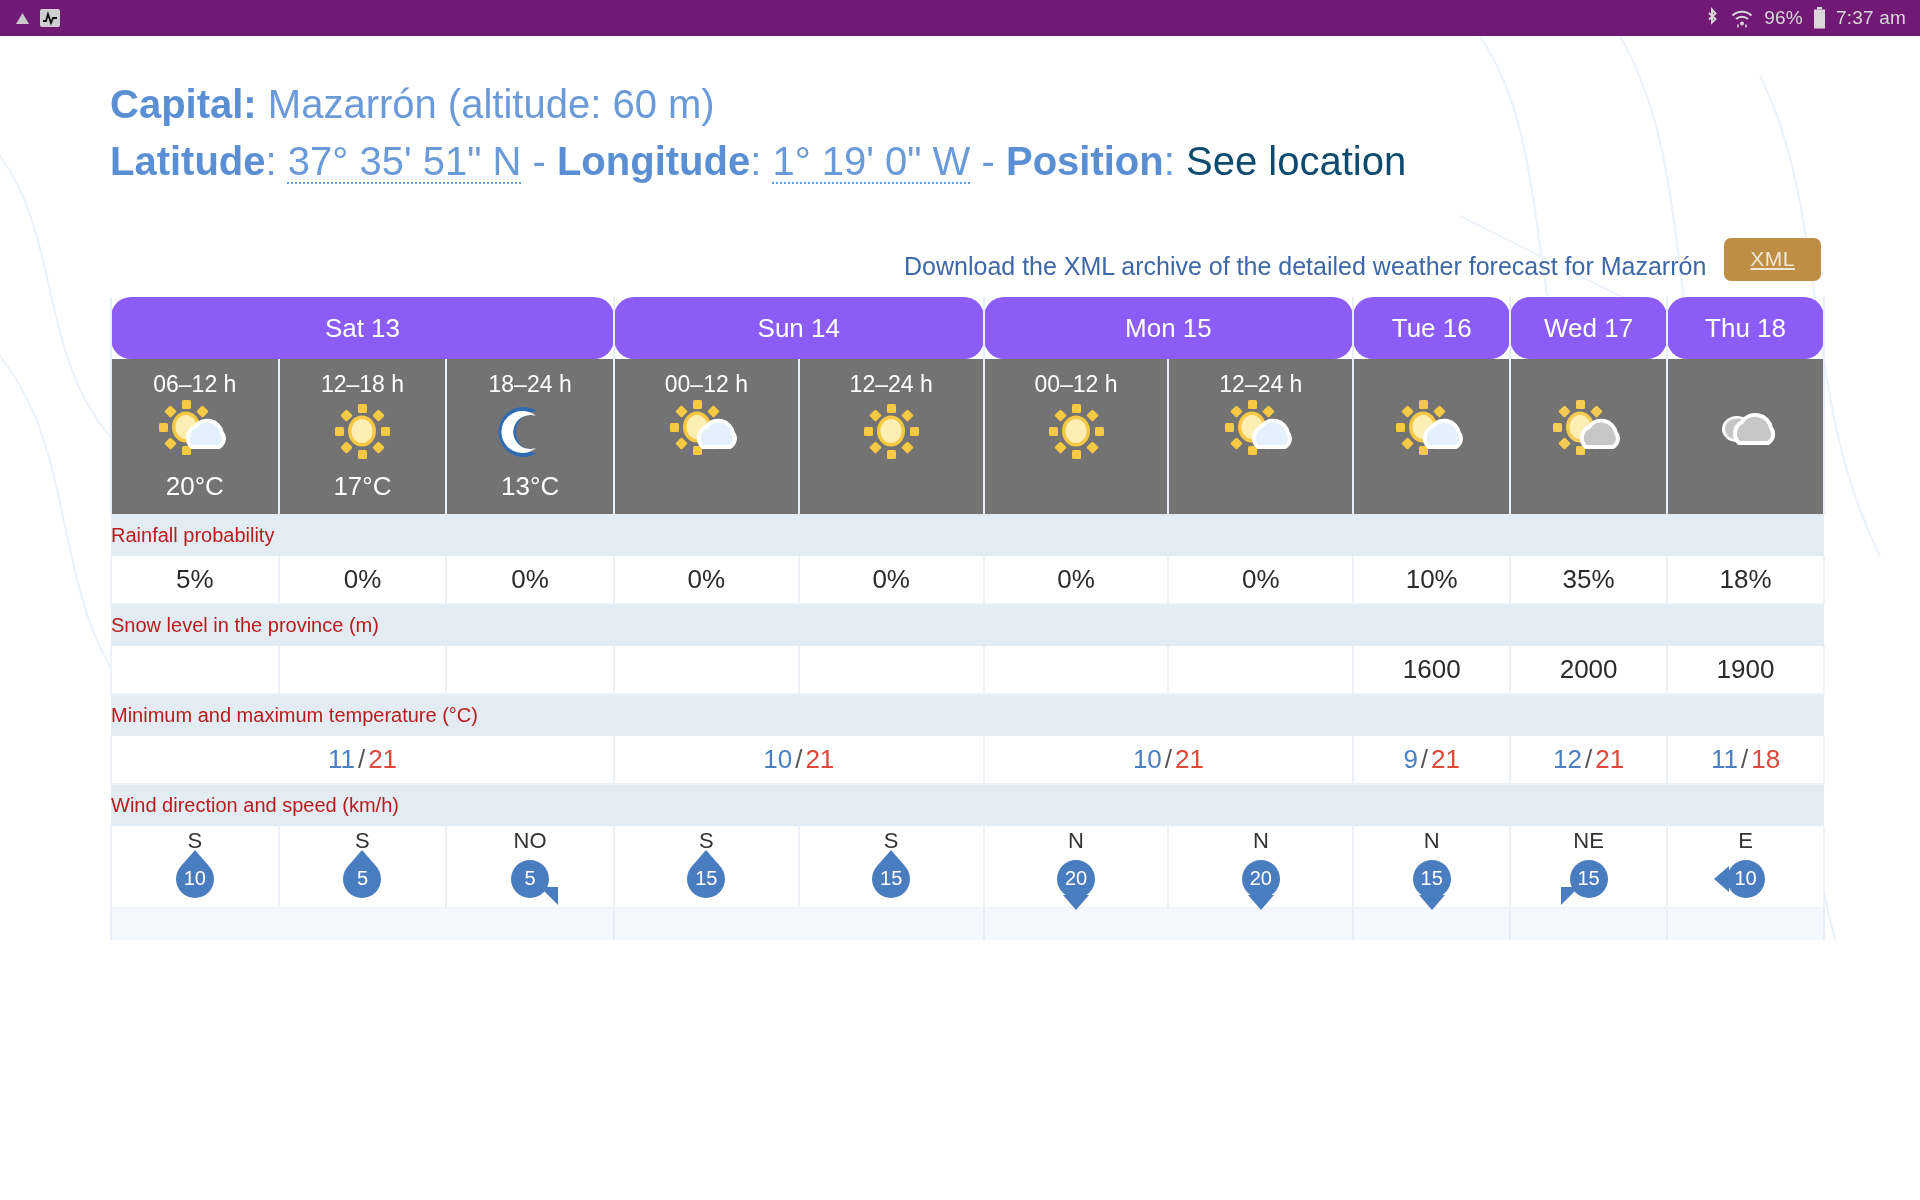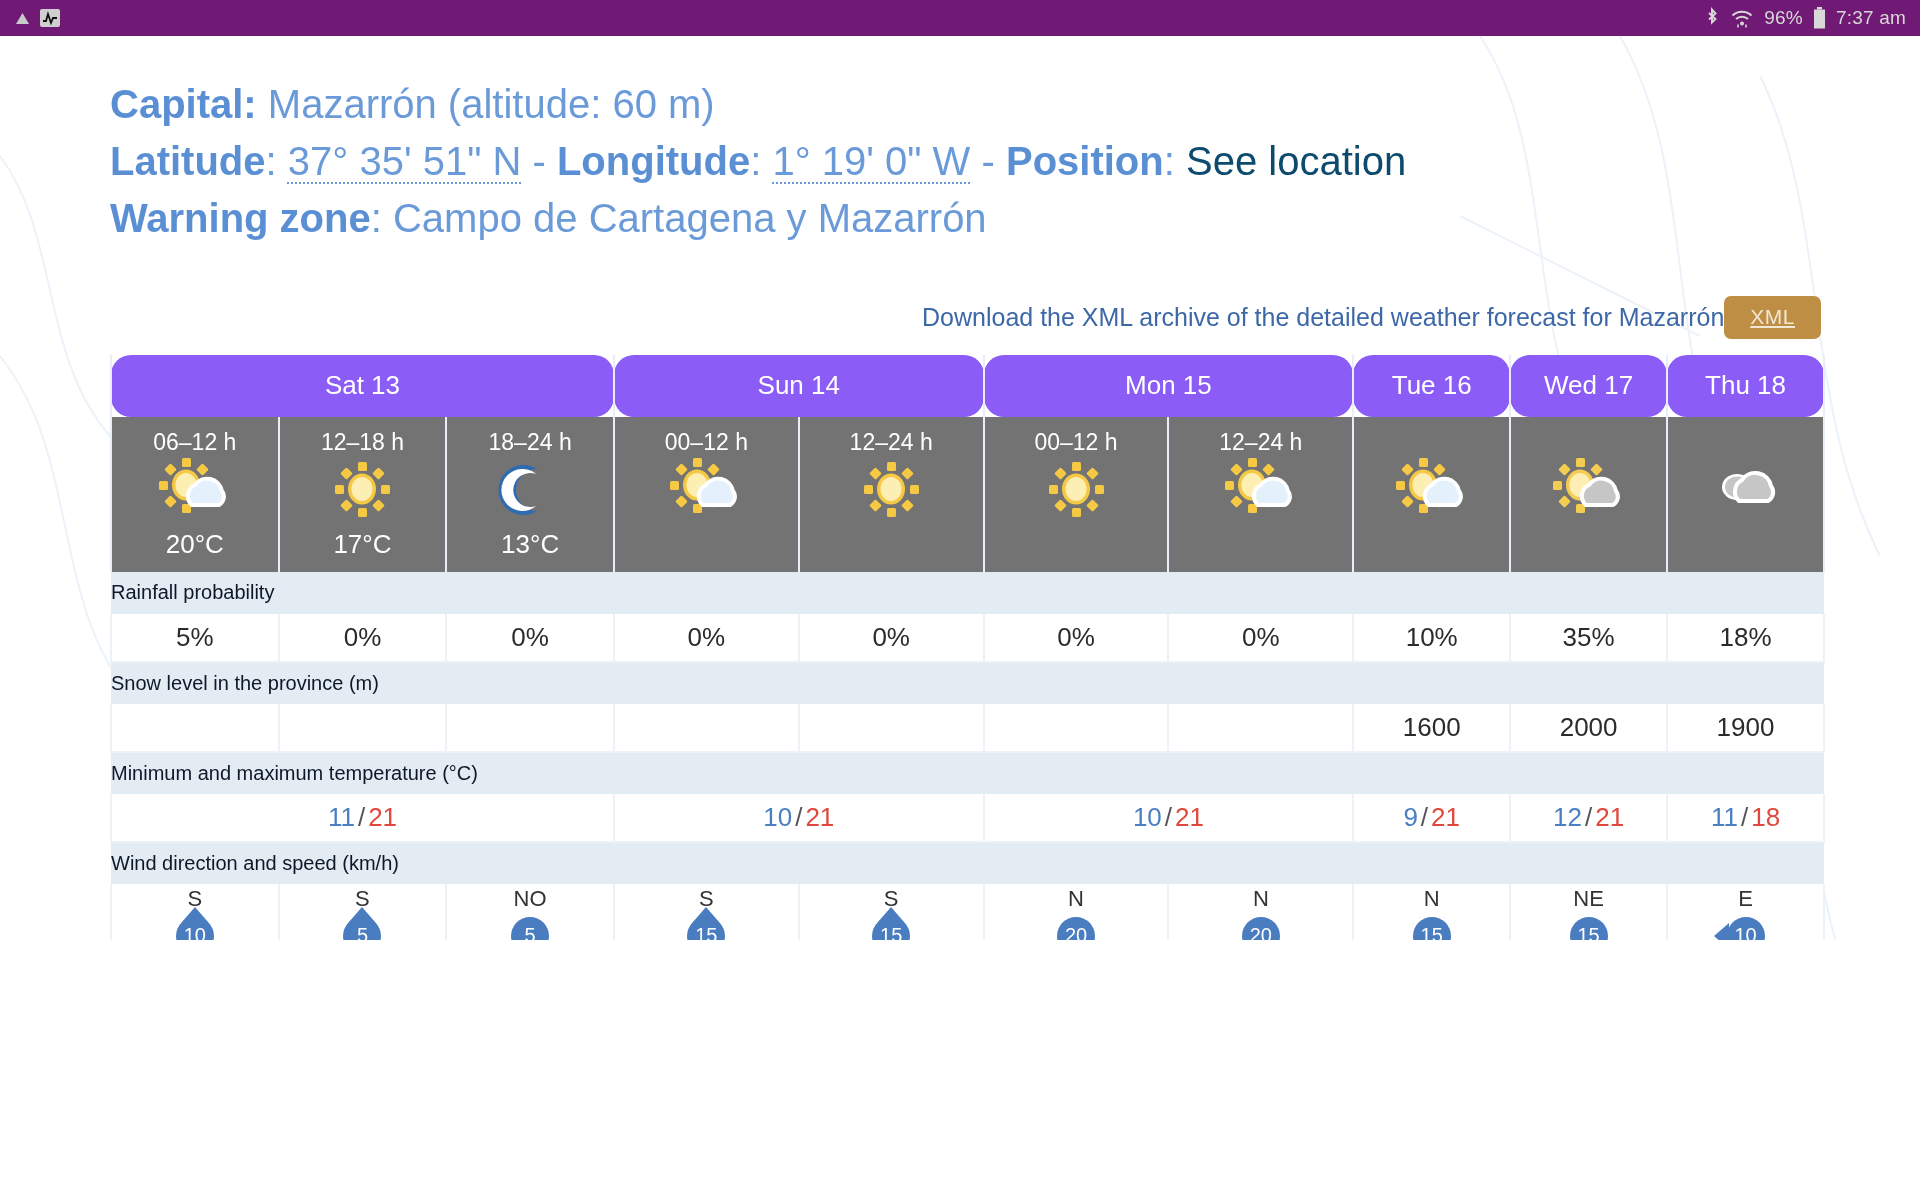--- a/index.html
+++ b/index.html
@@ -52,21 +52,22 @@
     text-decoration: underline;
     text-decoration-style: dotted;
     text-underline-offset: 7px;
     text-decoration-thickness: 2px;
   }
   .plain-link { color: #0c4a6e; text-decoration: none; }
   .dash { color: #6b9ad9; }
 
   
   #download-row {
-    display: flex; align-items: center; justify-content: flex-end;
+    display: flex; align-items: flex-end; justify-content: flex-end;
+    gap: 18px;
     margin-top: 48px;
     padding-right: 44px;
   }
   #download-label {
     font-size: 25px; color: #3d68a8; font-weight: 400;
   }
   #xml-badge {
     background: #bf8e45;
     color: #f2e6d4;
     font-size: 21px;
@@ -104,21 +105,21 @@
     vertical-align: top;
     text-align: center;
     color: #ffffff;
   }
   .slot-time { font-size: 23px; padding-top: 12px; height: 36px; }
   .slot-icon { height: 74px; display: flex; align-items: center; justify-content: center; }
   .slot-temp { font-size: 26px; padding-top: 2px; }
 
   .section-label {
     background: #e3ecf3;
-    color: #0f172a;
+    color: #b91c1c;
     font-size: 20px;
     font-weight: 400;
     text-align: left;
     padding: 10px 0 10px 12px;
     height: 42px;
   }
 
   .val-cell {
     background: #ffffff;
     border: 2px solid #edf1f8;
@@ -259,24 +260,20 @@
       <div>
         <b>Latitude</b><span>:</span>
         <a class="geo-link" href="#">37° 35' 51" N</a>
         <span class="dash">-</span>
         <b>Longitude</b><span>:</span>
         <a class="geo-link" href="#">1° 19' 0" W</a>
         <span class="dash">-</span>
         <b>Position</b><span>:</span>
         <a class="plain-link" href="#">See location</a>
       </div>
-      <div>
-        <b>Warning zone</b><span>:</span>
-        <span>Campo de Cartagena y Mazarrón</span>
-      </div>
     </div>
 
     <div id="download-row">
       <span id="download-label">Download the XML archive of the detailed weather forecast for Mazarrón</span>
       <a id="xml-badge" href="#">XML</a>
     </div>
 
     <table id="forecast">
       <colgroup>
         <col style="width:156px">

